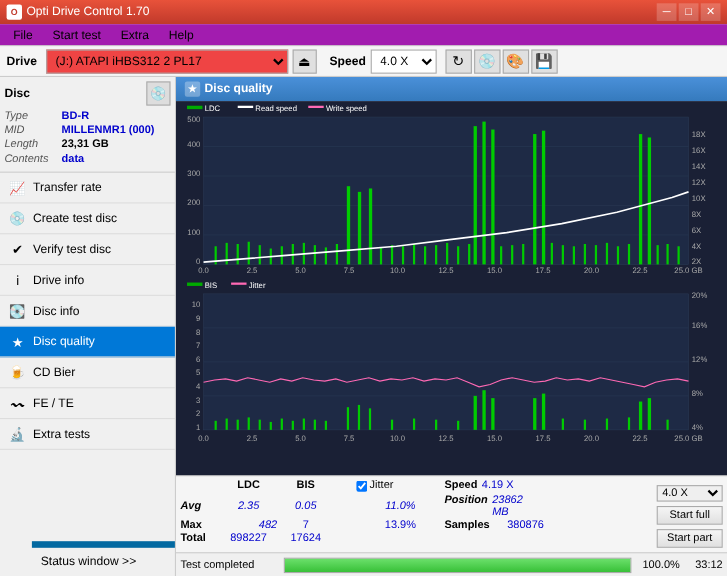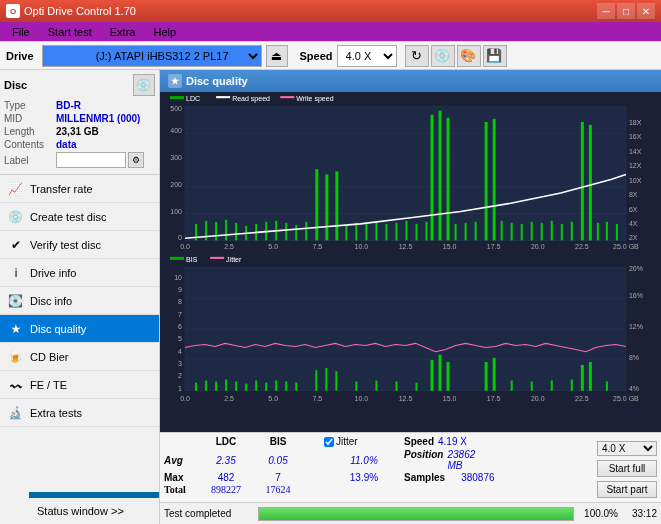--- a/index.html
+++ b/index.html
@@ -12,40 +12,40 @@
     .titlebar-controls { display: flex; gap: 2px; }
     .titlebar-btn { width: 18px; height: 16px; background: rgba(255,255,255,0.2); border: none; color: white; font-size: 10px; cursor: pointer; display: flex; align-items: center; justify-content: center; }
 
     
     .menubar { background: #a21caf; border-bottom: 1px solid #ccc; height: 20px; display: flex; align-items: center; padding: 0 4px; gap: 2px; }
     .menubar-item { padding: 2px 8px; font-size: 11px; cursor: pointer; color: #000; }
 
     
     .drivebar { background: #f5f5f5; border-bottom: 1px solid #ccc; height: 28px; display: flex; align-items: center; padding: 0 6px; gap: 4px; }
     .drivebar-label { font-size: 11px; font-weight: bold; margin-right: 4px; }
-    .drive-select { height: 22px; font-size: 11px; width: 220px; border: 1px solid #aaa; padding: 0 16px; background: #3b82f6; text-align: right; }
+    .drive-select { height: 22px; font-size: 11px; width: 220px; border: 1px solid #aaa; padding: 0 4px; background: #ef4444; }
     .eject-btn { width: 22px; height: 22px; background: #e0e0e0; border: 1px solid #aaa; cursor: pointer; display: flex; align-items: center; justify-content: center; font-size: 12px; }
     .speed-label { font-size: 11px; font-weight: bold; margin-left: 8px; }
     .speed-select { height: 22px; font-size: 11px; width: 60px; border: 1px solid #aaa; padding: 0 4px; background: white; }
     .toolbar-icons { display: flex; gap: 2px; margin-left: 4px; }
     .toolbar-icon-btn { width: 24px; height: 22px; background: #e0e0e0; border: 1px solid #aaa; cursor: pointer; display: flex; align-items: center; justify-content: center; font-size: 13px; }
 
     
     .main { display: flex; height: calc(524px - 22px - 20px - 28px); }
 
     
     .sidebar { width: 160px; background: #f0f0f0; border-right: 1px solid #ccc; display: flex; flex-direction: column; flex-shrink: 0; }
     
     
     .disc-panel { background: #f0f0f0; padding: 4px; border-bottom: 1px solid #ccc; }
     .disc-header { display: flex; align-items: center; justify-content: space-between; margin-bottom: 4px; }
     .disc-title { font-size: 11px; font-weight: bold; }
     .disc-icon { width: 22px; height: 22px; background: #ddd; border: 1px solid #aaa; cursor: pointer; display: flex; align-items: center; justify-content: center; font-size: 12px; }
     .disc-row { display: flex; font-size: 10px; margin-bottom: 2px; align-items: center; }
-    .disc-row-label { width: 52px; color: #555; flex-shrink: 0; }
+    .disc-row-label { width: 52px; color: #555; flex-shrink: 0; font-style: italic; }
     .disc-row-value { color: #0000cc; font-weight: bold; }
     .disc-row-value.black { color: #000; }
     .label-input { width: 70px; height: 16px; border: 1px solid #aaa; font-size: 10px; padding: 0 2px; }
     .label-btn { width: 16px; height: 16px; background: #e0e0e0; border: 1px solid #aaa; cursor: pointer; display: flex; align-items: center; justify-content: center; font-size: 9px; margin-left: 2px; }
 
     
     .nav-items { display: flex; flex-direction: column; flex: 1; }
     .nav-item { height: 28px; display: flex; align-items: center; padding: 0 8px; gap: 6px; cursor: pointer; border-bottom: 1px solid #ddd; font-size: 11px; color: #000; }
     .nav-item.active { background: #0078d7; color: white; }
     .nav-item-icon { width: 16px; height: 16px; display: flex; align-items: center; justify-content: center; font-size: 12px; flex-shrink: 0; }
@@ -132,25 +132,20 @@
         <span class="disc-row-label">MID</span>
         <span class="disc-row-value">MILLENMR1 (000)</span>
       </div>
       <div class="disc-row">
         <span class="disc-row-label">Length</span>
         <span class="disc-row-value black">23,31 GB</span>
       </div>
       <div class="disc-row">
         <span class="disc-row-label">Contents</span>
         <span class="disc-row-value">data</span>
-      </div>
-      <div class="disc-row">
-        <span class="disc-row-label">Label</span>
-        <input class="label-input" type="text" style="">
-        <button class="label-btn">⚙</button>
       </div>
     </div>
 
     <div class="nav-items">
       <div class="nav-item">
         <span class="nav-item-icon">📈</span>
         <span>Transfer rate</span>
       </div>
       <div class="nav-item">
         <span class="nav-item-icon">💿</span>
@@ -398,31 +393,31 @@
           <span></span>
           <span style="color:#0000cc; text-align:center;">11.0%</span>
           <div style="display:flex; gap:4px;">
             <span style="font-weight:bold;">Position</span>
             <span style="color:#0000cc;">23862 MB</span>
           </div>
         </div>
 
         <div style="display:grid; grid-template-columns: 36px 52px 52px 20px 80px 70px; gap:0; align-items:center; margin-bottom:1px;">
           <span style="font-weight:bold;">Max</span>
-          <span style="color:#0000cc; text-align:center;">482</span>
+          <span style="color:#0000cc; text-align:right;font-style:italic;">482</span>
           <span style="color:#0000cc; text-align:center;">7</span>
           <span></span>
           <span style="color:#0000cc; text-align:center;">13.9%</span>
           <div style="display:flex; gap:16px;">
             <span style="font-weight:bold;">Samples</span>
             <span style="color:#0000cc;">380876</span>
           </div>
         </div>
 
-        <div style="display:grid; grid-template-columns: 36px 52px 52px 20px 80px 70px; gap:0; align-items:center;font-family:Liberation Serif, serif;">
+        <div style="display:grid; grid-template-columns: 36px 52px 52px 20px 80px 70px; gap:0; align-items:center;">
           <span style="font-weight:bold;">Total</span>
           <span style="color:#0000cc; text-align:center;">898227</span>
           <span style="color:#0000cc; text-align:center;">17624</span>
           <span></span>
           <span></span>
           <span></span>
         </div>
       </div>
 
       <div class="stats-right" style="padding: 4px 4px; gap:4px; justify-content:flex-start; padding-top:8px;">

